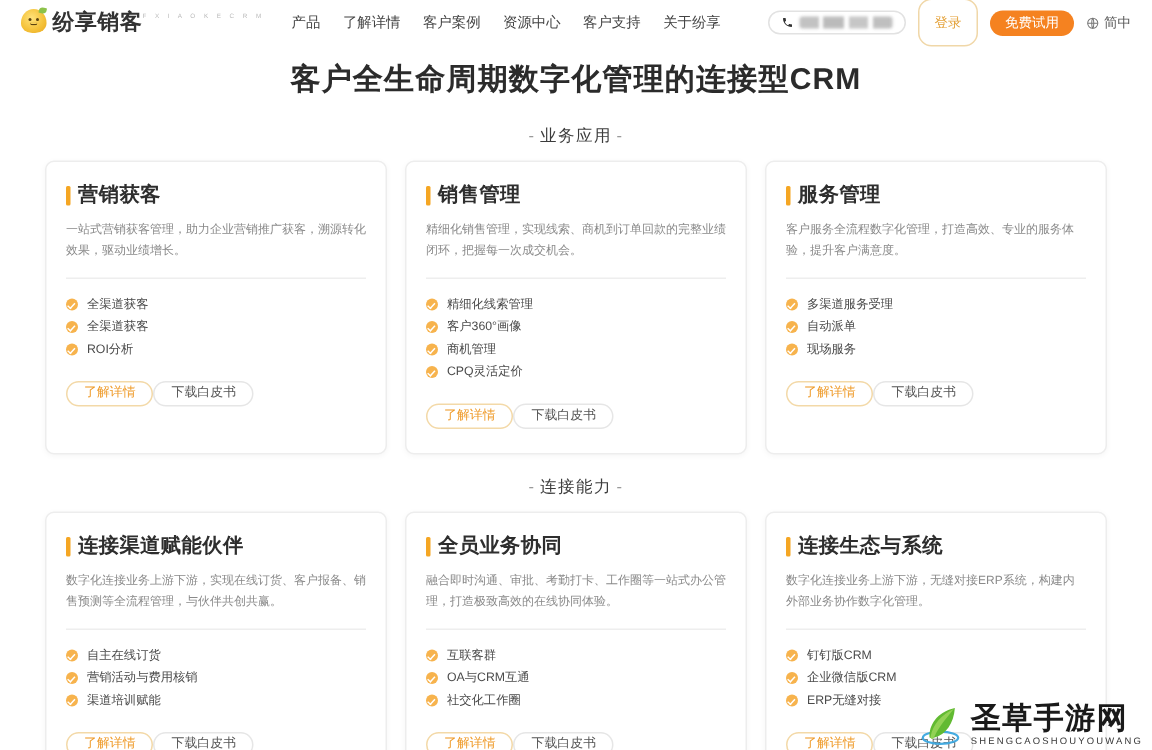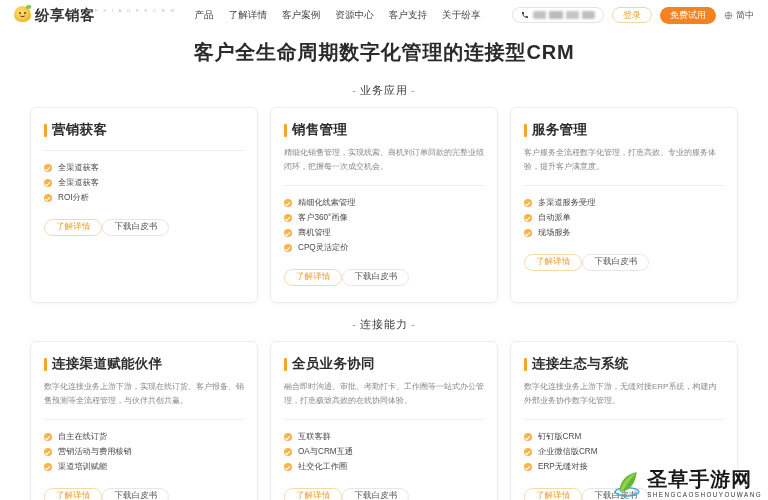--- a/index.html
+++ b/index.html
@@ -52,21 +52,21 @@
     background:#fff;
   }
   .phone-ico{ width:8px; height:8px; flex:none; }
   .phone-blur{
     width:62px; height:8px; border-radius:2px;
     background:
       linear-gradient(90deg,#b8b8b8 0 13px,transparent 13px 16px,#b0b0b0 16px 30px,transparent 30px 33px,#bdbdbd 33px 46px,transparent 46px 49px,#b5b5b5 49px 62px);
     filter:blur(1.1px); opacity:.85;
   }
   .btn-login{
-    height:16px; padding:0 10px; border:1px solid #f0d7a8; border-radius:9px;
+    height:32px; padding:0 10px; border:1px solid #f0d7a8; border-radius:9px;
     background:#fff; color:#e4a23a; font-size:9px; display:flex; align-items:center;
     filter:blur(.25px); cursor:pointer;
   }
   .btn-trial{
     height:17px; padding:0 10px; border-radius:9px;
     background:#f58220; color:#fff; font-size:9px; display:flex; align-items:center;
     border:none; cursor:pointer; filter:blur(.2px);
   }
   .lang{ display:flex; align-items:center; gap:3px; font-size:9px; color:#555; cursor:pointer; }
   .globe{ width:9px; height:9px; flex:none; }
@@ -201,20 +201,21 @@
     <span class="dash">-</span><span>业务应用</span><span class="dash">-</span>
   </div>
 
   <div class="grid">
 
     <div class="card">
       <div class="card-head">
         <div class="card-bar"></div>
         <div class="card-title">营销获客</div>
       </div>
+      <div class="card-desc">一站式营销获客管理，助力企业营销推广获客，溯源转化效果，驱动业绩增长。</div>
       <div class="divider"></div>
       <ul class="feature-list">
         <li class="feature">
             <span class="check"></span>
             <span>全渠道获客</span>
           </li>
         <li class="feature">
             <span class="check"></span>
             <span>全渠道获客</span>
           </li>

